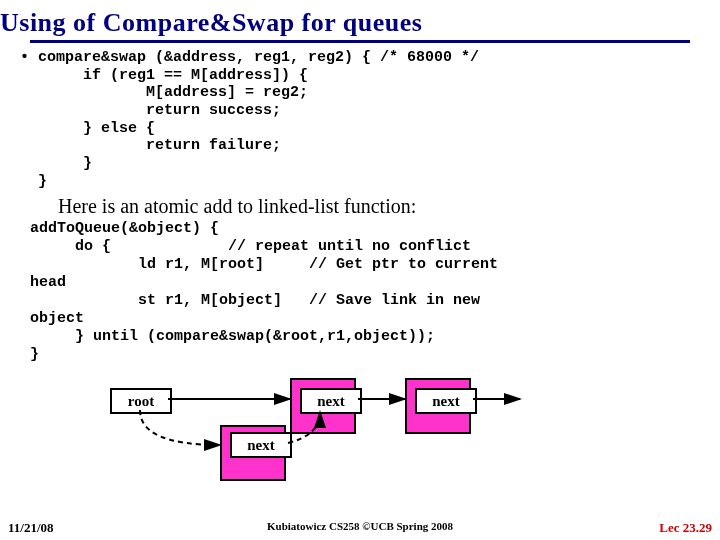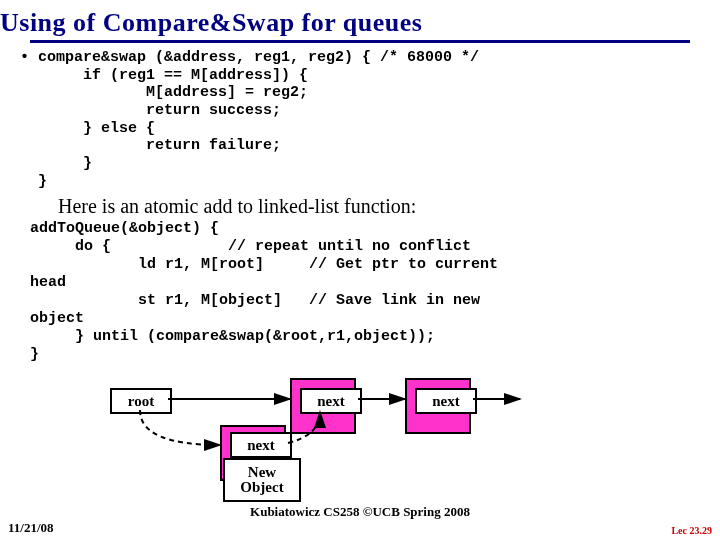--- a/index.html
+++ b/index.html
@@ -77,32 +77,32 @@
     position: absolute;
     left: 8px;
     bottom: 4px;
     font-family: "Comic Sans MS", cursive;
     font-size: 13px;
     font-weight: bold;
   }
   .footer-center {
     position: absolute;
     left: 0; right: 0;
-    bottom: 20px;
+    bottom: 8px;
     text-align: center;
     font-family: "Comic Sans MS", cursive;
-    font-size: 13px;
+    font-size: 11px;
     font-weight: bold;
   }
   .footer-right {
     position: absolute;
     right: 8px;
     bottom: 4px;
     font-family: "Comic Sans MS", cursive;
-    font-size: 10px;
+    font-size: 13px;
     color: #cc0000;
     font-weight: bold;
     margin-left: 20px;
   }
 </style>
 </head>
 <body>
 
 <div class="title">Using of Compare&amp;Swap for queues</div>
 <hr class="hr">
@@ -132,22 +132,20 @@
   <div class="labelbox" style="left:110px; top:388px; width:58px; height:22px;">root</div>
 
   <div class="pinkbox" style="left:290px; top:378px; width:62px; height:52px;"></div>
   <div class="labelbox" style="left:300px; top:388px; width:58px; height:22px;">next</div>
 
   <div class="pinkbox" style="left:405px; top:378px; width:62px; height:52px;"></div>
   <div class="labelbox" style="left:415px; top:388px; width:58px; height:22px;">next</div>
 
   <div class="pinkbox" style="left:220px; top:425px; width:62px; height:52px;"></div>
   <div class="labelbox" style="left:230px; top:432px; width:58px; height:22px;">next</div>
-  <div class="labelbox" style="left:223px; top:458px; width:74px; height:40px; line-height:1.0; white-space:pre;">New
-Object</div>
 
   <svg width="720" height="540" style="position:absolute;left:0;top:0;">
     <defs>
       <marker id="arrow" markerWidth="10" markerHeight="10" refX="8" refY="3" orient="auto">
         <path d="M0,0 L9,3 L0,6 Z" fill="#000"></path>
       </marker>
     </defs>
 
     <line x1="168" y1="399" x2="290" y2="399" stroke="#000" stroke-width="2" marker-end="url(#arrow)"></line>
 

